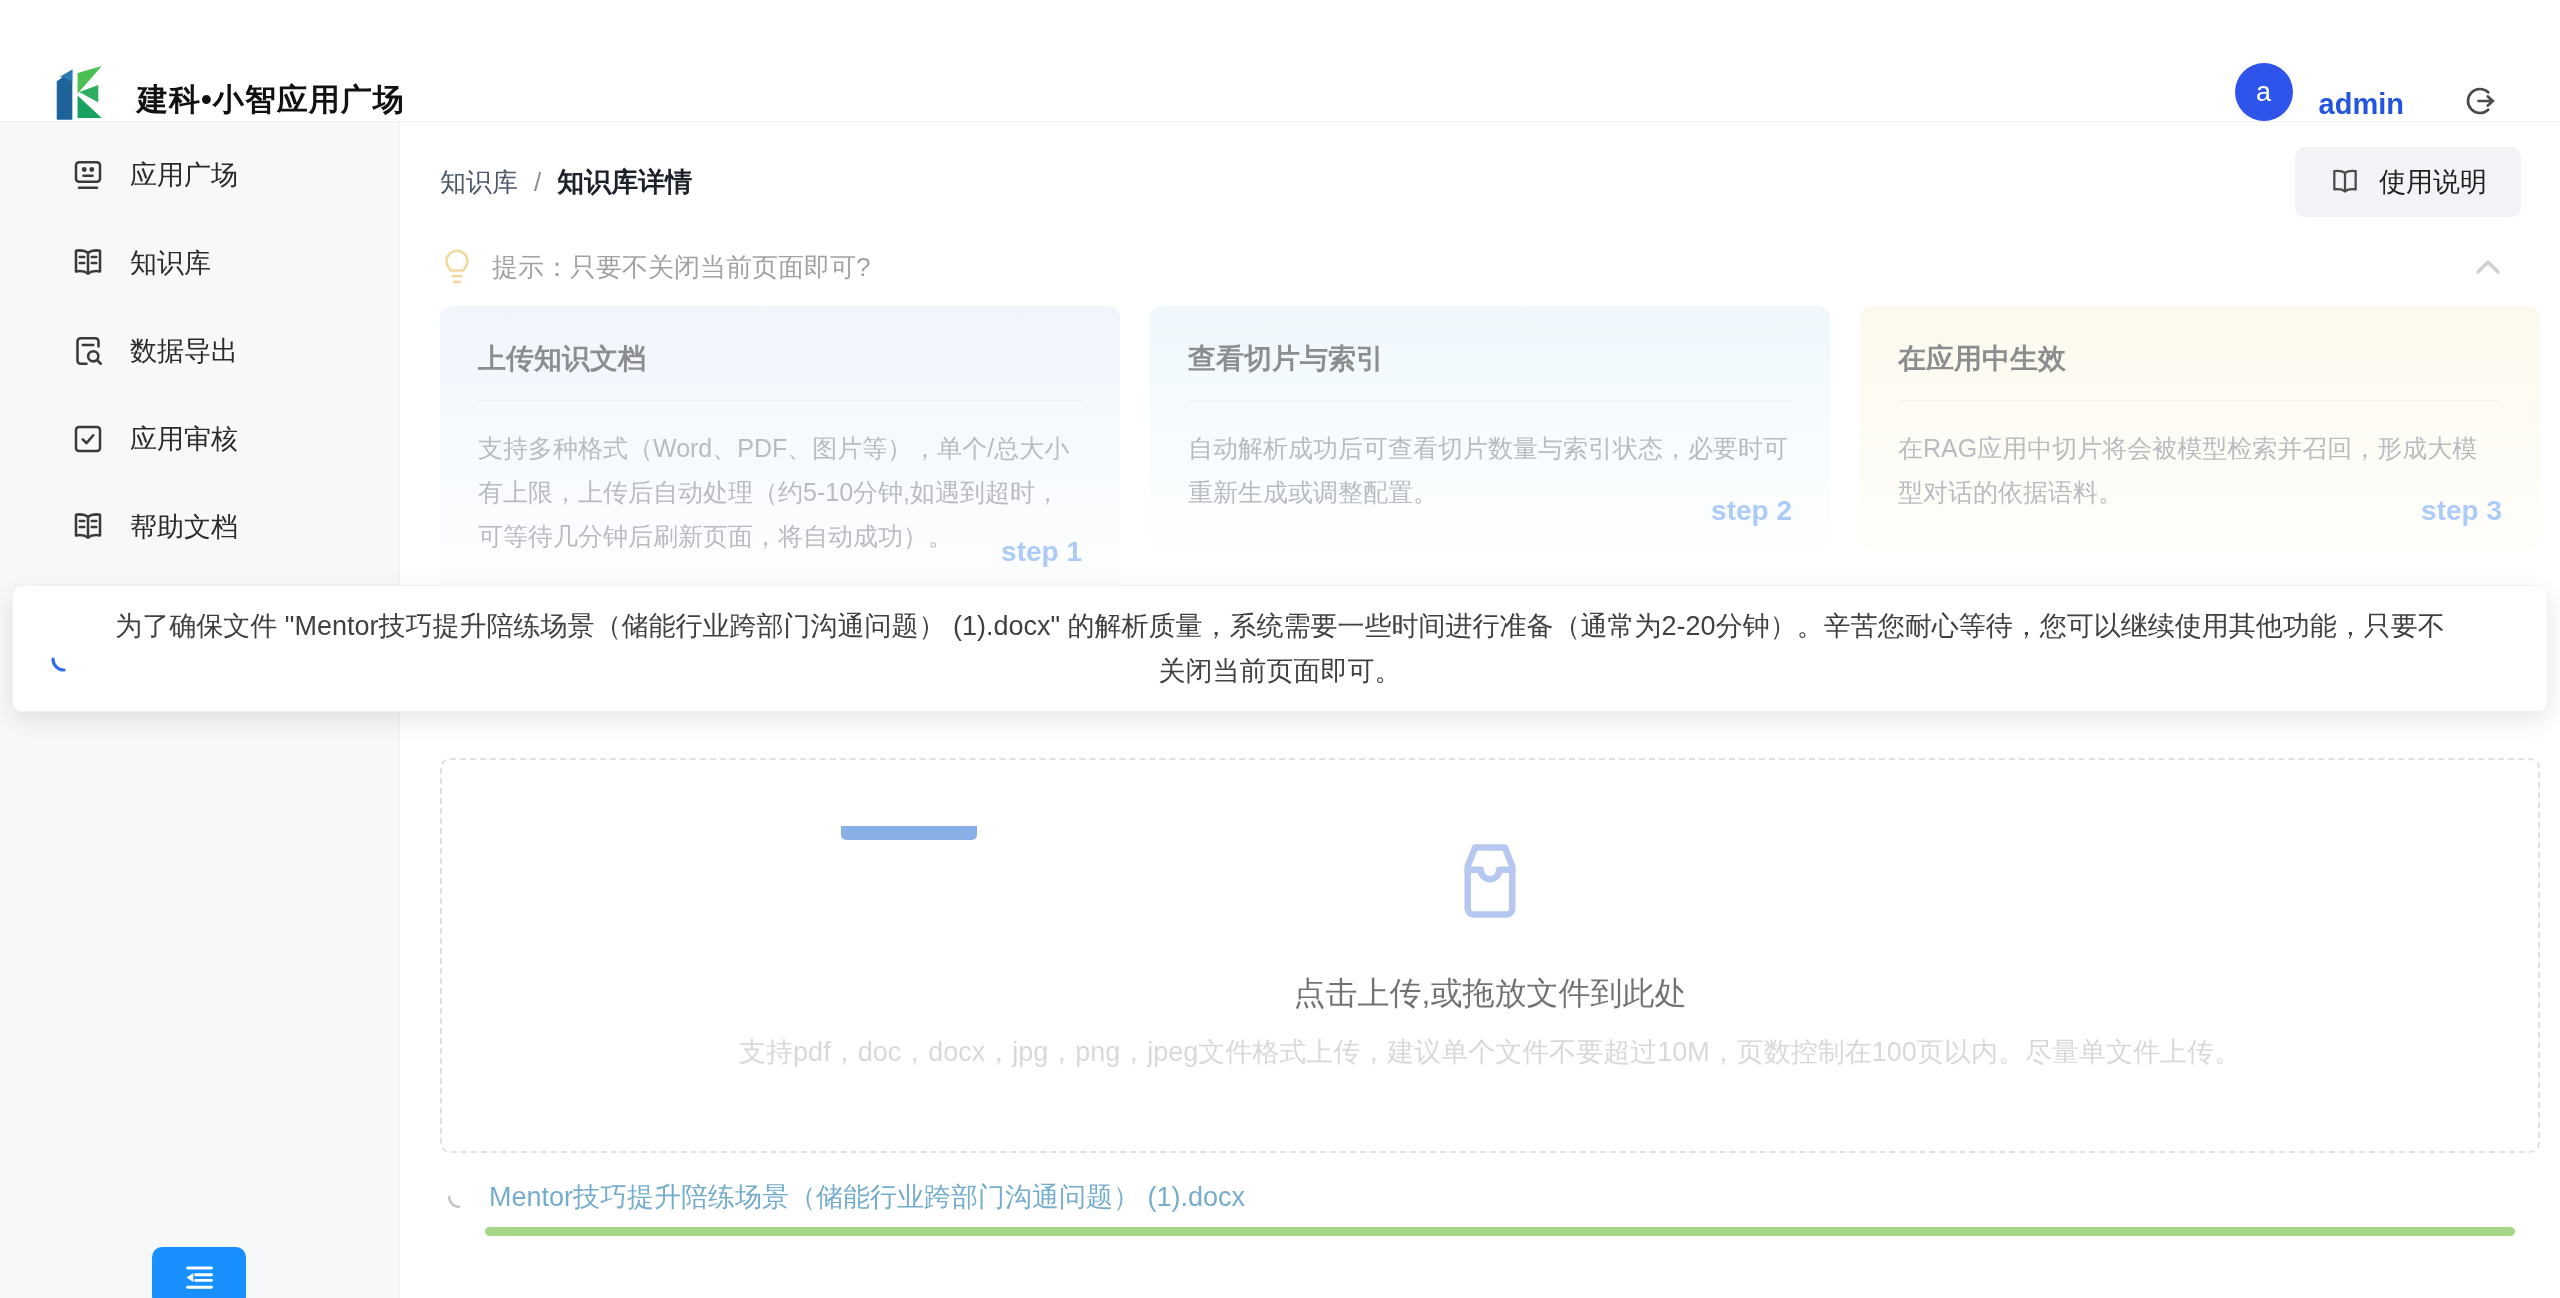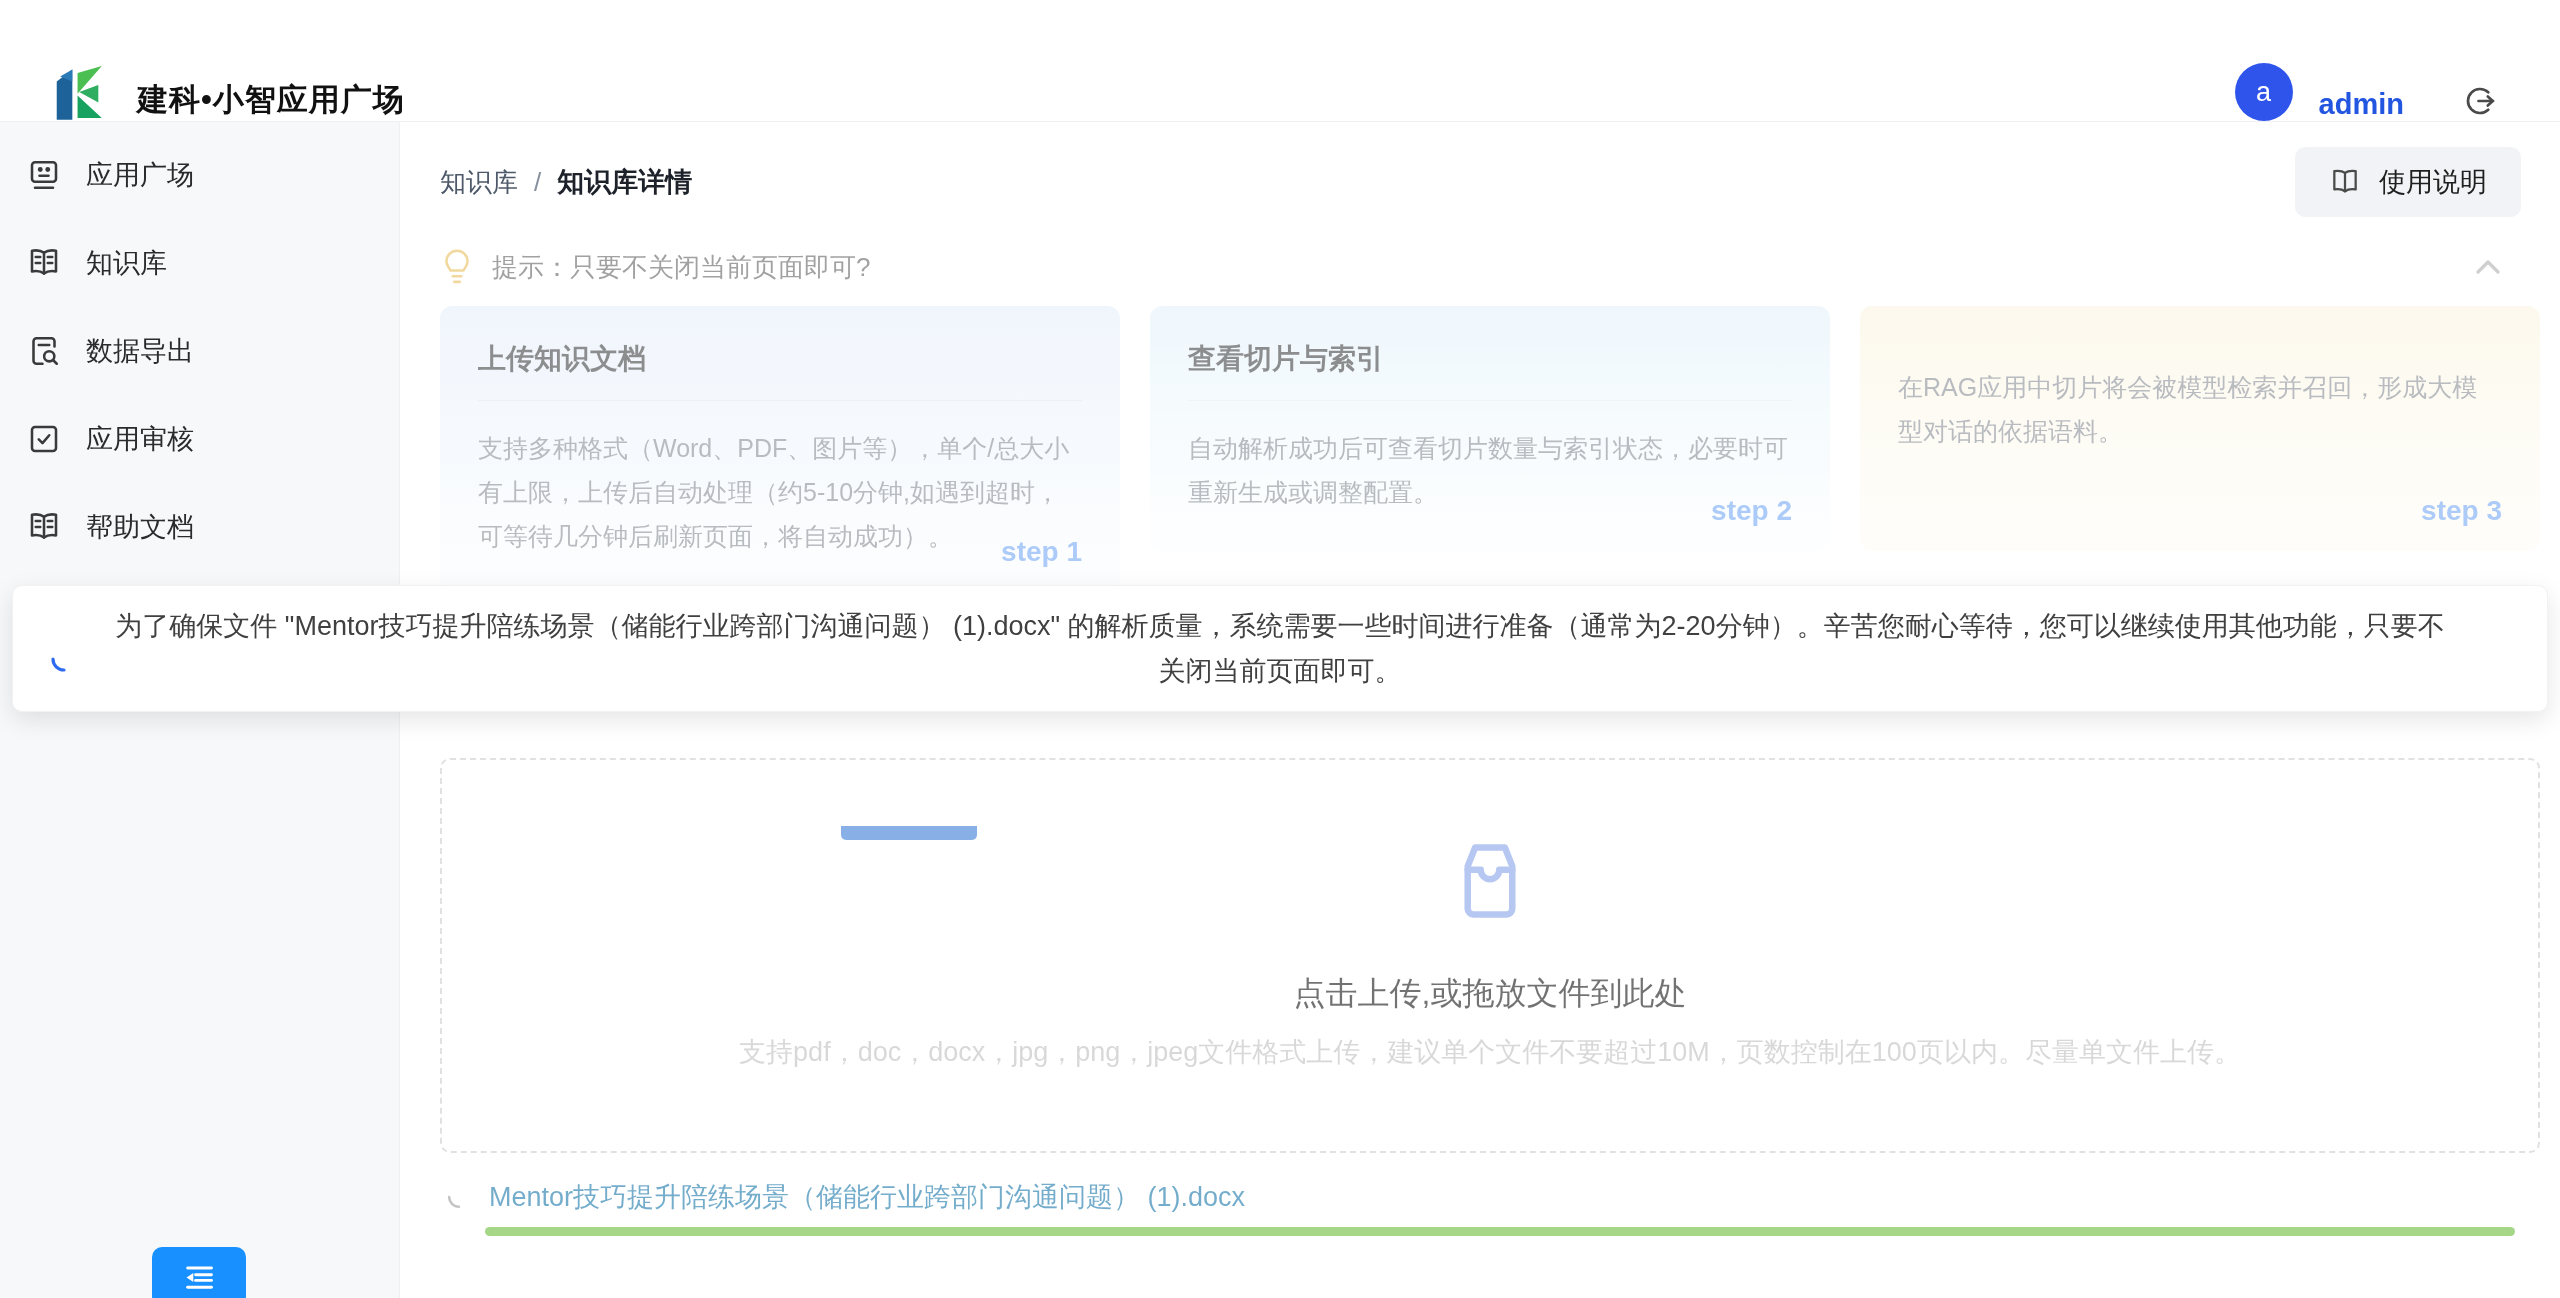--- a/index.html
+++ b/index.html
@@ -14,21 +14,21 @@
   .header-spacer { flex:1; }
   .avatar { width:58px; height:58px; border-radius:50%; background:#2f54eb; color:#fff;
     display:flex; align-items:center; justify-content:center; font-size:27px; margin-right:18px; }
   .admin-name { font-size:29px; font-weight:bold; color:#2356e0; }
   .logout-btn { margin-left:48px; width:40px; height:40px; display:flex; align-items:center; justify-content:center; cursor:pointer; }
 
   
   .sidebar { position:absolute; left:0; top:122px; width:400px; height:1176px;
     background:#f7f8fa; border-right:1px solid #f0f0f0; z-index:10; }
   .menu { padding-top:9px; }
-  .menu-item { height:88px; display:flex; align-items:center; padding-left:26px; cursor:pointer; }
+  .menu-item { height:88px; display:flex; align-items:center; padding-left:70px; cursor:pointer; }
   .menu-item .mi-icon { width:36px; height:36px; margin-right:24px; flex:none; }
   .menu-item .mi-label { font-size:27px; color:#2b2b2b; }
   .fold-btn { position:absolute; left:152px; top:1125px; width:94px; height:60px;
     background:#1890ff; border-radius:10px; display:flex; align-items:center; justify-content:center; cursor:pointer; }
 
   
   .main { position:absolute; left:400px; top:122px; width:2160px; height:1176px; background:#fff; }
   .breadcrumb-row { display:flex; align-items:center; padding:28px 39px 0 40px; height:92px; }
   .bc-parent { font-size:26px; color:#4e5969; cursor:pointer; }
   .bc-sep { font-size:26px; color:#86909c; margin:0 16px; }
@@ -210,20 +210,21 @@
         <div class="card-title">上传知识文档</div>
         <div class="card-body">支持多种格式（Word、PDF、图片等），单个/总大小有上限，上传后自动处理（约5-10分钟,如遇到超时，可等待几分钟后刷新页面，将自动成功）。</div>
         <div class="card-step">step 1</div>
       </div>
       <div class="card card-2">
         <div class="card-title">查看切片与索引</div>
         <div class="card-body">自动解析成功后可查看切片数量与索引状态，必要时可重新生成或调整配置。</div>
         <div class="card-step">step 2</div>
       </div>
       <div class="card card-3">
+        <div class="card-title">在应用中生效</div>
         <div class="card-body">在RAG应用中切片将会被模型检索并召回，形成大模型对话的依据语料。</div>
         <div class="card-step">step 3</div>
       </div>
     </div>
 
     <div class="dropzone">
       <svg class="dz-icon" viewBox="0 0 88 84" fill="none" stroke="#7b9ce8" stroke-width="7" stroke-linejoin="round" stroke-linecap="round">
         <path d="M28 6 H60 L68 26 V72 a6 6 0 0 1 -6 6 H26 a6 6 0 0 1 -6 -6 V26 Z"></path>
         <path d="M20 30 H34 a10 10 0 0 0 20 0 H68"></path>
       </svg>

